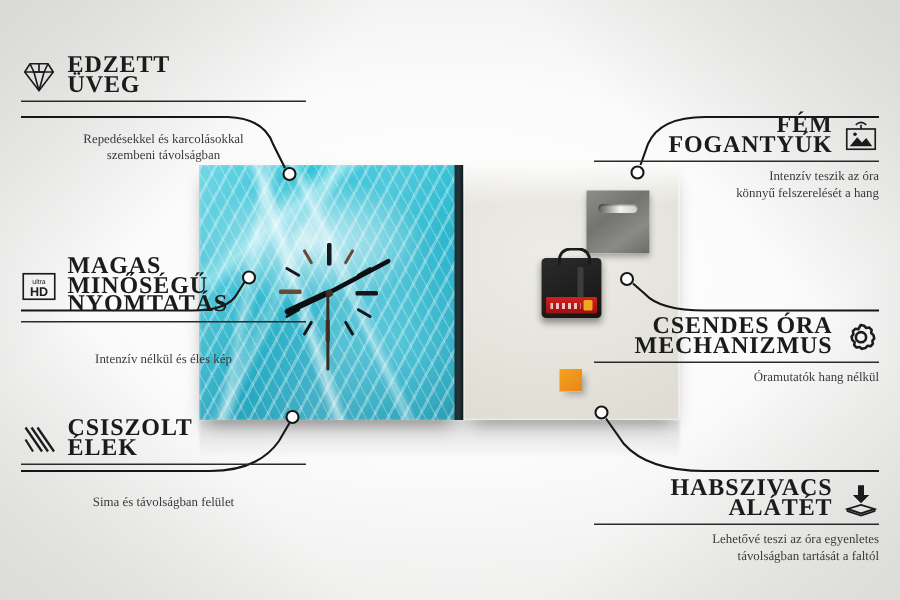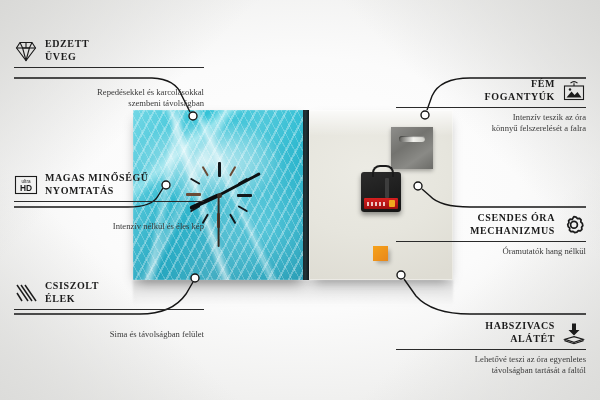--- a/index.html
+++ b/index.html
@@ -103,28 +103,28 @@
 
   
   #reflection{position:absolute;left:133px;top:280px;width:320px;height:26px;
     background:linear-gradient(180deg,rgba(150,150,150,.30),rgba(150,150,150,0));
     filter:blur(1px);}
 
   
   .callout{position:absolute;width:190px;}
   .callout .head{display:flex;align-items:center;gap:7px;}
   .callout .title{
-    font-size:10px;line-height:12.5px;letter-spacing:.6px;color:#1b1b1b;
+    font-size:16px;line-height:12.5px;letter-spacing:.6px;color:#1b1b1b;
     font-family:"Liberation Serif",serif;font-weight:700;text-transform:uppercase;
   }
   .callout .rule{height:1px;background:#2a2a2a;margin:4px 0 4px 0;}
   .callout .desc{font-size:8.6px;line-height:11px;color:#3a3a3a;font-family:"Liberation Serif",serif;}
   .callout.left .head{justify-content:flex-start;}
   .callout.left .title{text-align:left;}
-  .callout.left .desc{text-align:right;margin-top:19px;}
+  .callout.left .desc{text-align:center;margin-top:19px;}
   .callout.right .head{justify-content:flex-end;margin-top:40px;}
   .callout.right .title{text-align:right;}
   .callout.right .desc{text-align:right;}
   .ico{width:24px;height:24px;flex:0 0 24px;display:block;}
   .ico svg{width:24px;height:24px;display:block;}
 
   #c-edzett{left:14px;top:38px;}
   #c-print{left:14px;top:172px;}
   #c-edges{left:14px;top:280px;}
   #c-fogantyuk{left:396px;top:38px;}
@@ -318,21 +318,21 @@
               <path d="M8.5 4.2 Q12 1 15.5 4.2"></path>
           <path d="M4.5 18.5 L9.5 12.5 L12.6 16 L15.5 13 L19.5 18.5 Z" fill="#1b1b1b" stroke="none"></path>
           <circle cx="8" cy="10.5" r="1.2" fill="#1b1b1b" stroke="none"></circle>
         </g>
           </svg>
       </span>
     </div>
     <div class="rule"></div>
     <div class="desc">
       <span>Intenzív teszik az óra</span><br>
-      <span>könnyű felszerelését a falra</span>
+      <span>könnyű felszerelését a hang</span>
     </div>
   </div>
 
   <div class="callout right" id="c-habszivacs">
     <div class="head">
       <span class="title">
         <span>HABSZIVACS</span><br>
         <span>ALÁTÉT</span>
       </span>
       <span class="ico">

